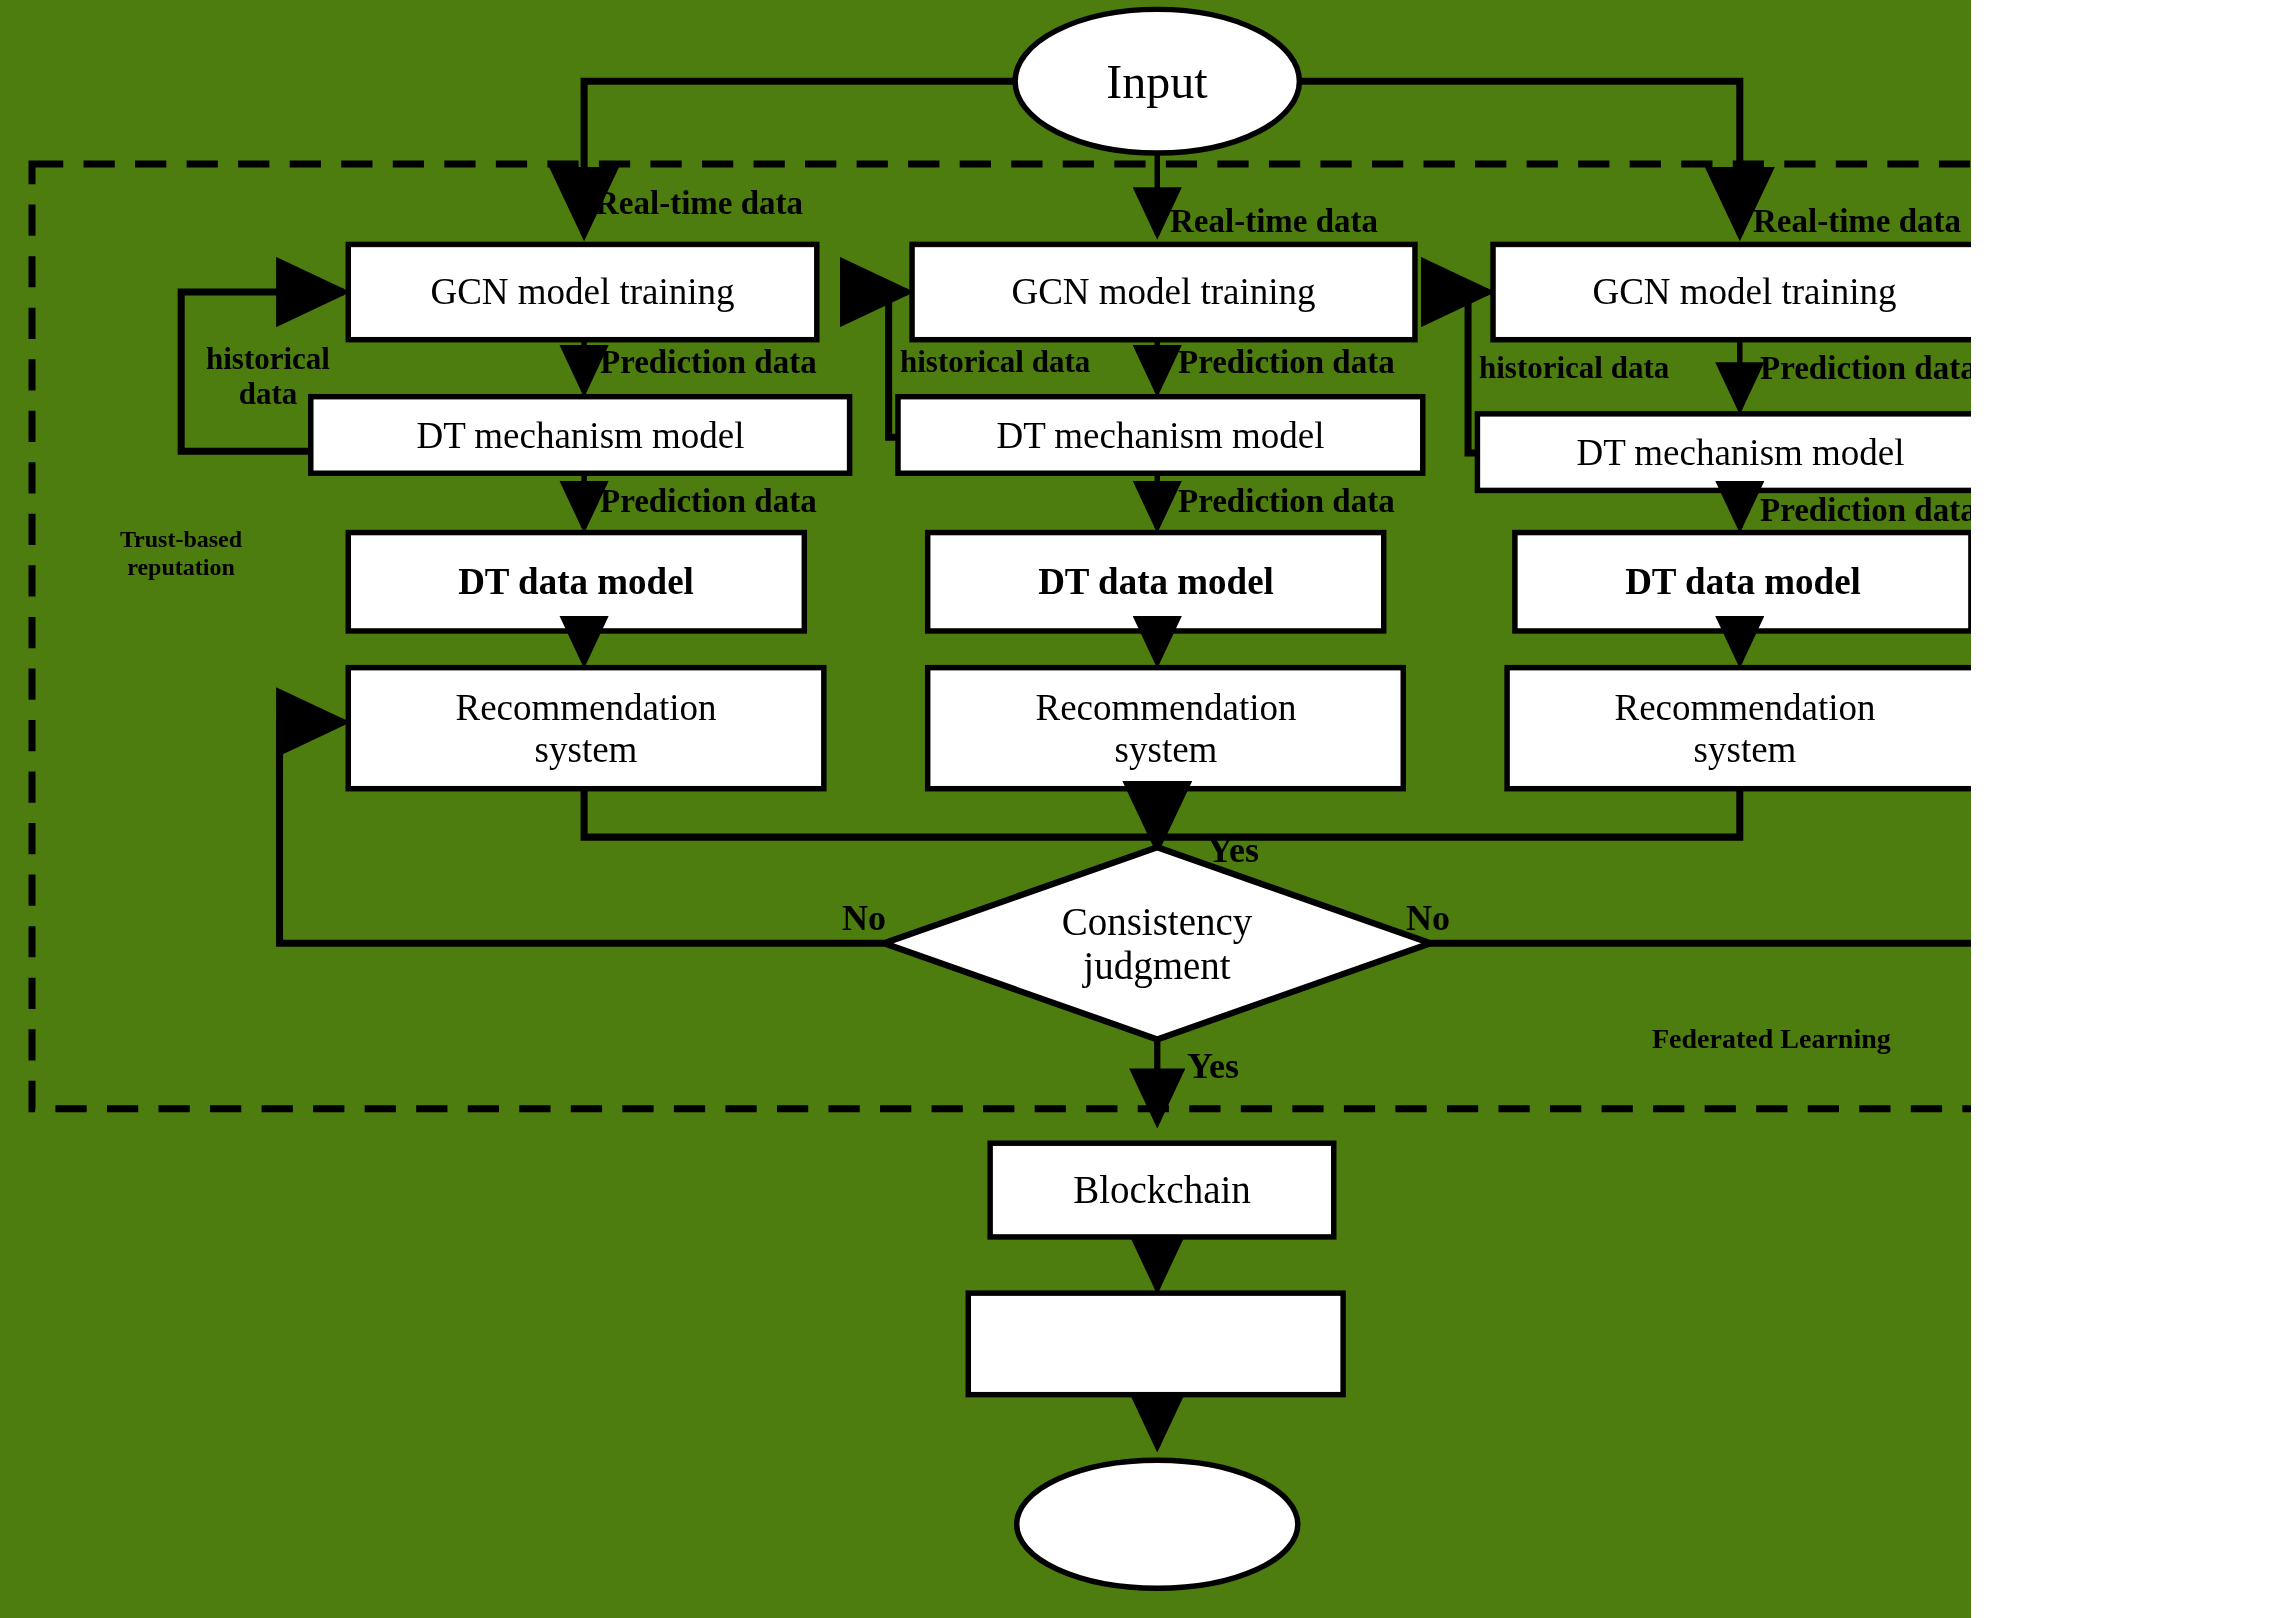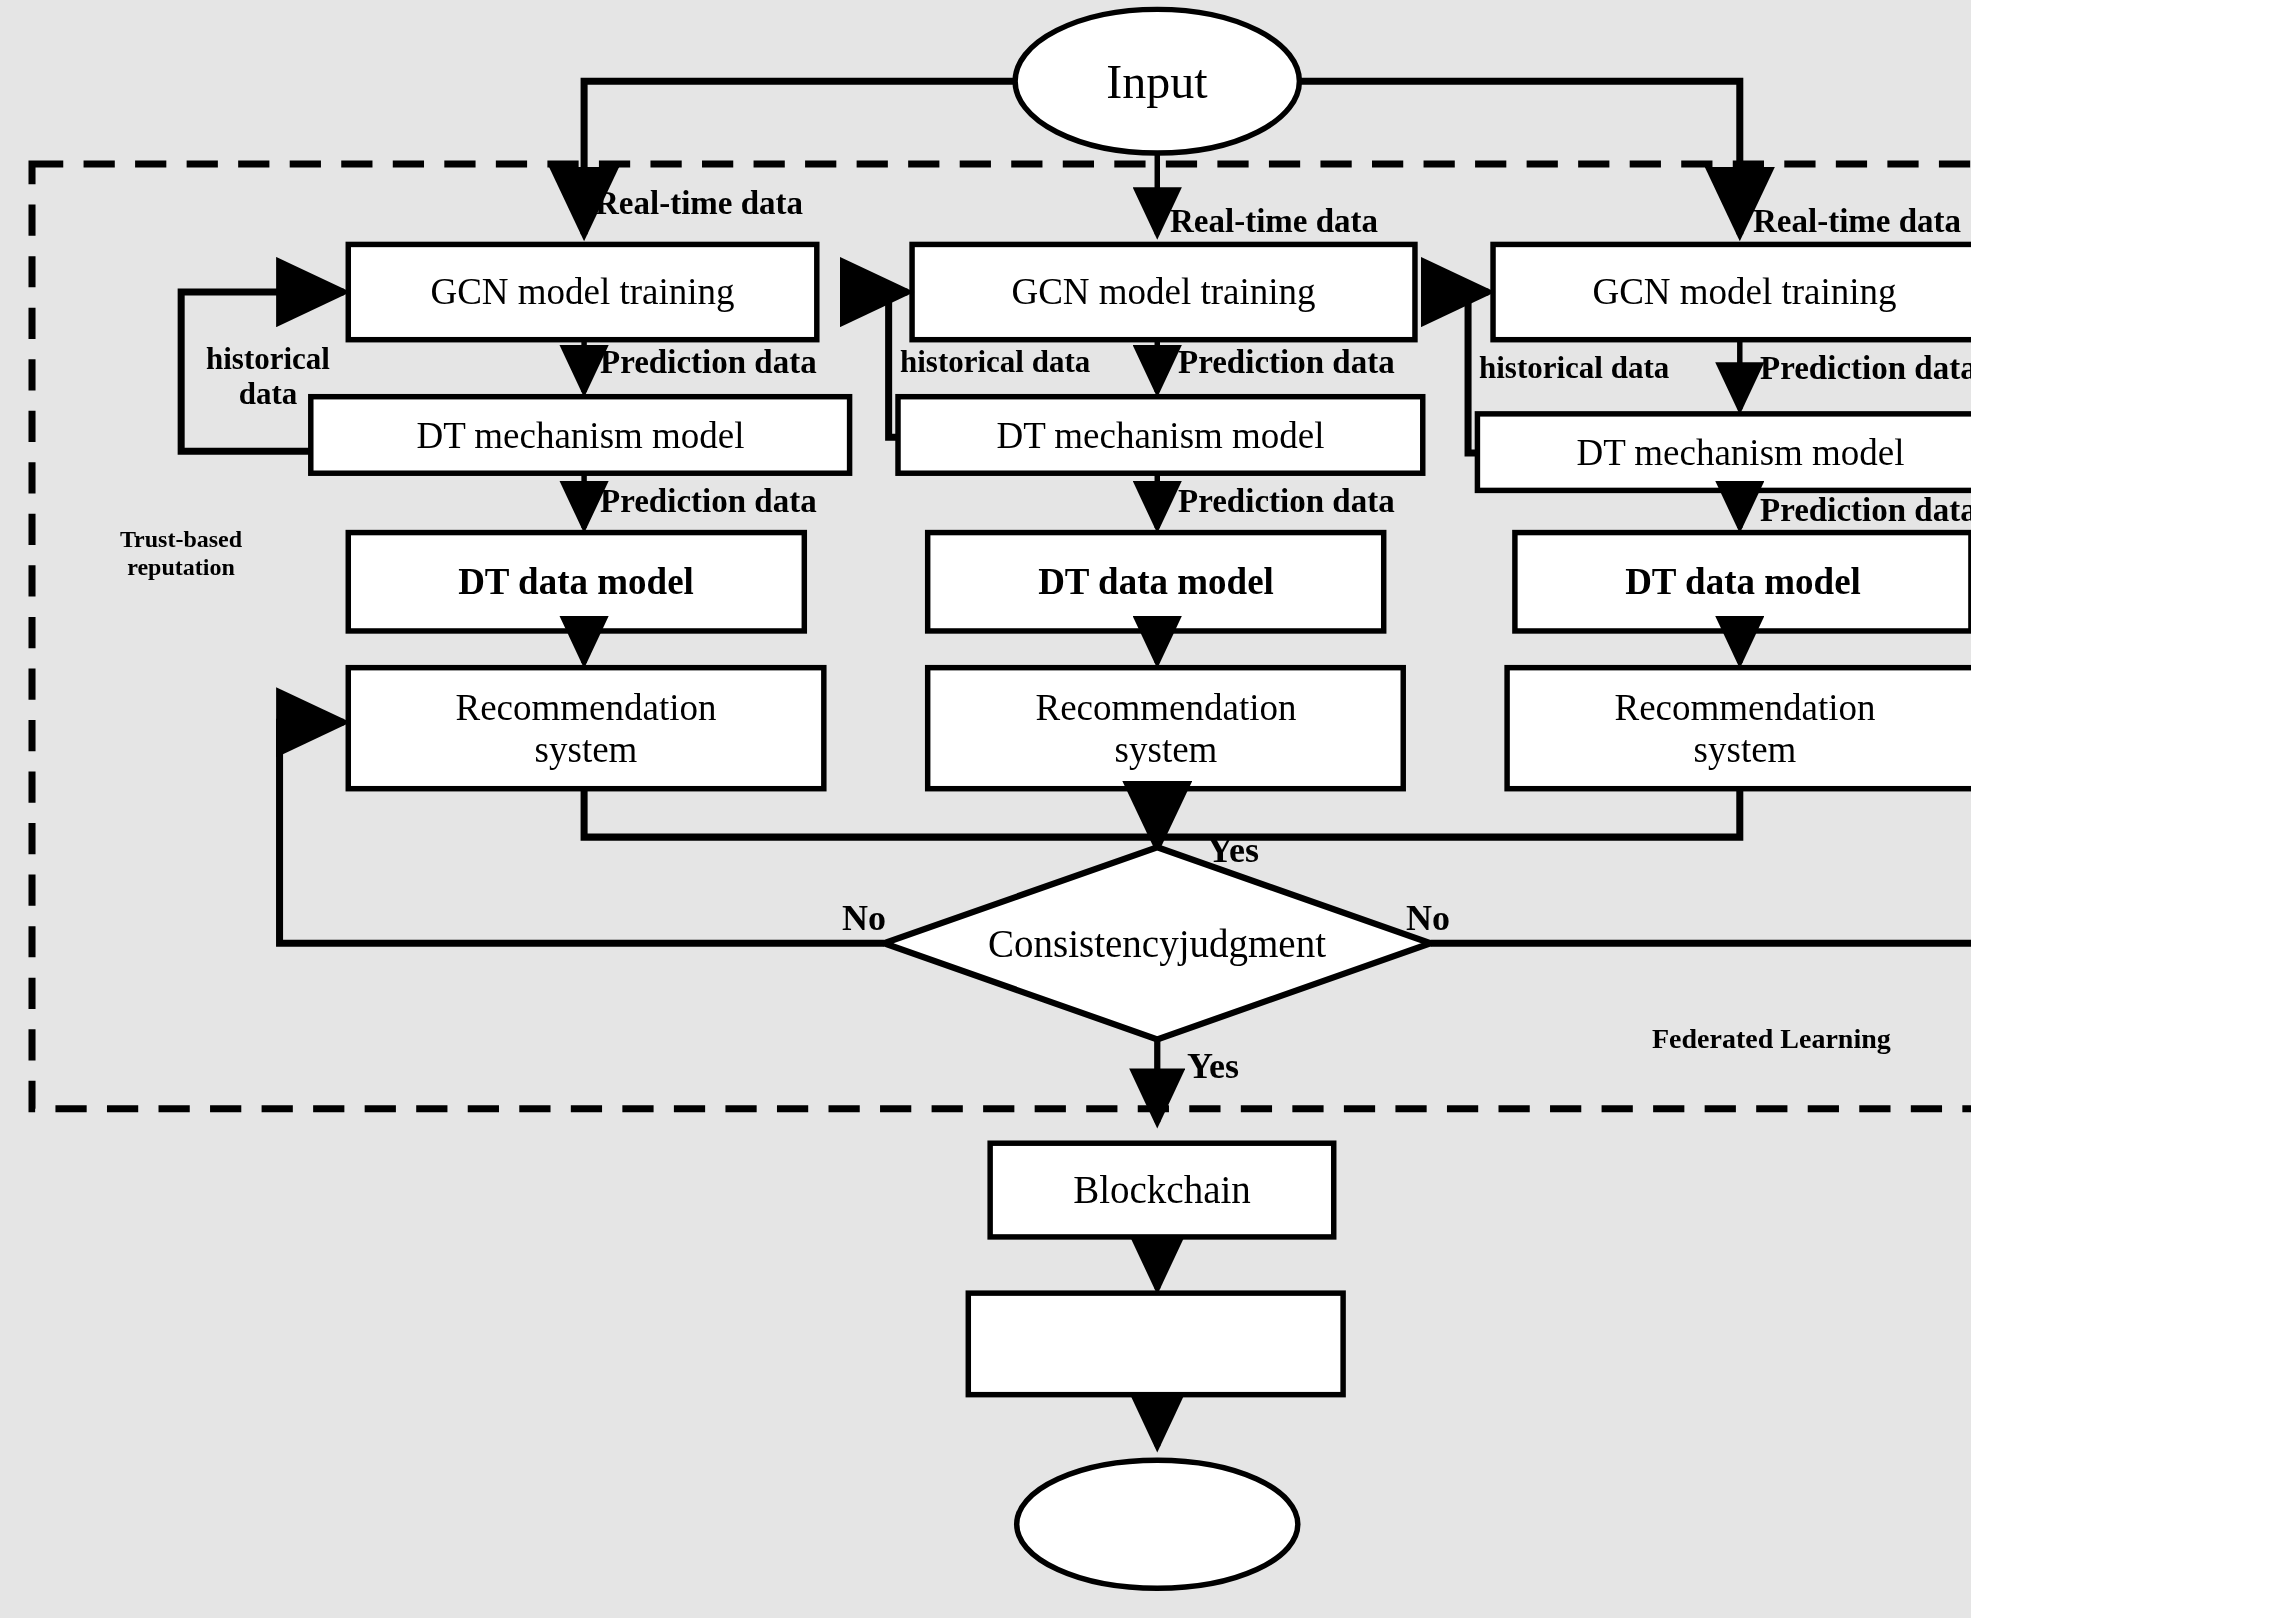--- a/index.html
+++ b/index.html
@@ -1,17 +1,17 @@
 <!DOCTYPE html>
 <html style="font-size:12.5px"><head>
 <meta charset="utf-8">
 <style>
   html,body{margin:0;padding:0;background:#ffffff;}
   body{font-family:"Liberation Serif", serif;}
-  #stage{position:relative;width:1971px;height:1618px;background:#e5e5e5;overflow:hidden;}
+  #stage{position:relative;width:1971px;height:1618px;background:#4d7c0f;overflow:hidden;}
   #stage svg{position:absolute;left:0;top:0;width:2295px;height:1618px;}
   .lbl{position:absolute;white-space:nowrap;color:#000;font-weight:bold;}
   .node-text{position:absolute;display:flex;align-items:center;justify-content:center;
              text-align:center;color:#000;line-height:1.12;}
   .serif{font-family:"Liberation Serif", serif;}
   .bold{font-weight:bold;}
   .sideLabel{font-family:"Liberation Serif", serif;font-weight:bold;text-align:center;}
 </style>
 </head>
 <body>
@@ -135,21 +135,21 @@
   <div class="node-text serif" style="left:1507px;top:668px;width:476px;height:121px;font-size:37px;flex-direction:column;">
     <span>Recommendation</span>
     <span>system</span>
   </div>
 
   <div class="lbl serif" style="left:1753px;top:203px;font-size:33px;">Real-time data</div>
   <div class="lbl serif" style="left:1479px;top:350px;font-size:31px;">historical data</div>
   <div class="lbl serif" style="left:1760px;top:350px;font-size:33px;">Prediction data</div>
   <div class="lbl serif" style="left:1760px;top:492px;font-size:33px;">Prediction data</div>
 
-  <div class="node-text serif" style="left:976px;top:873px;width:362px;height:141px;font-size:39px;flex-direction:row;">
+  <div class="node-text serif" style="left:976px;top:873px;width:362px;height:141px;font-size:39px;flex-direction:column;">
     <span>Consistency</span>
     <span>judgment</span>
   </div>
 
   <div class="lbl serif" style="left:1207px;top:829px;font-size:36px;">Yes</div>
   <div class="lbl serif" style="left:842px;top:897px;font-size:36px;">No</div>
   <div class="lbl serif" style="left:1406px;top:897px;font-size:36px;">No</div>
   <div class="lbl serif" style="left:1187px;top:1045px;font-size:36px;">Yes</div>
 
   <div class="node-text serif" style="left:990px;top:1143px;width:344px;height:94px;font-size:39px;">Blockchain</div>

